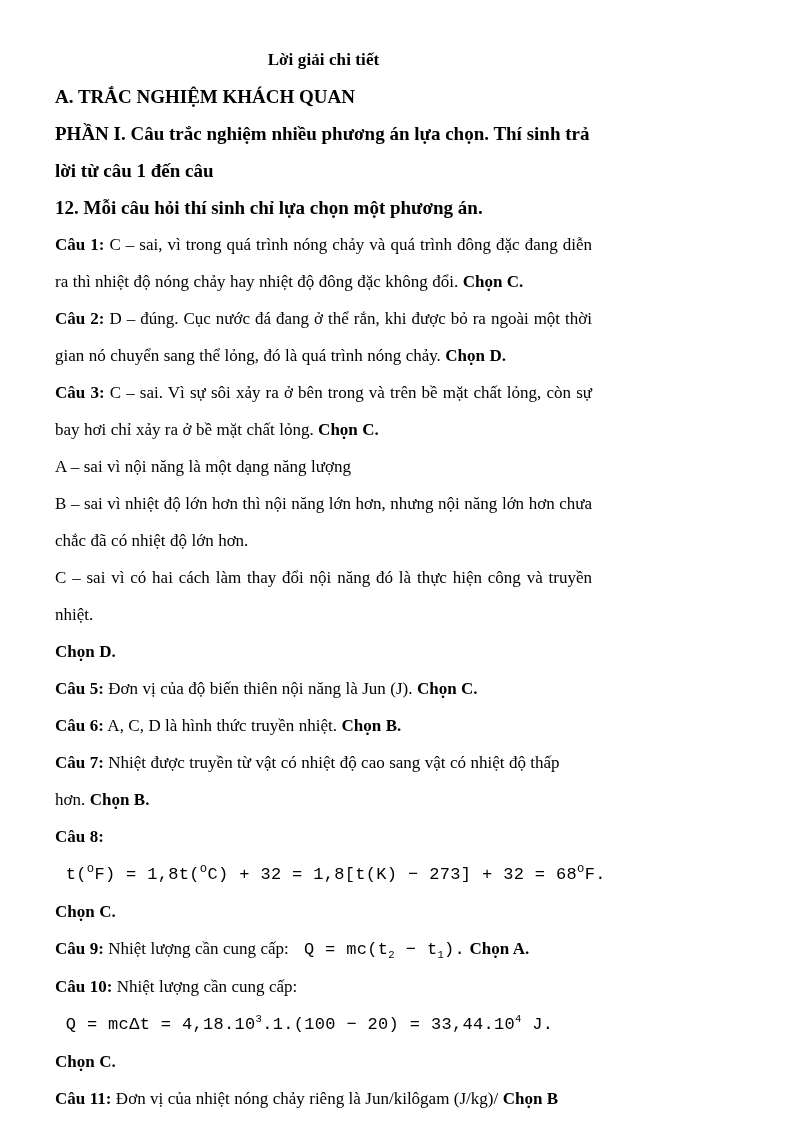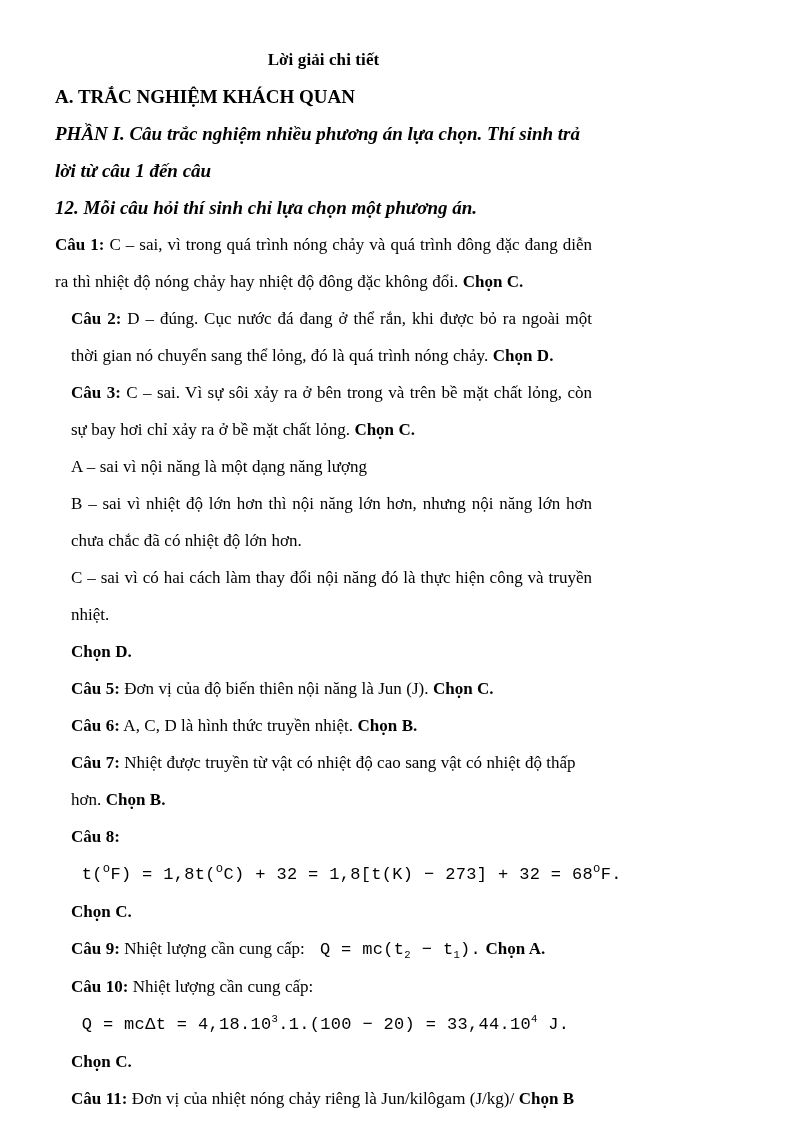--- a/index.html
+++ b/index.html
@@ -32,21 +32,20 @@
   }
   .blk {
     font-size: 17px;
     line-height: 37px;
     margin: 0;
     text-align: left;
     word-spacing: 0.2px;
   }
   .blk + .blk {
     margin-top: 0px;
-    margin-left: 16px;
   }
   .bold { font-weight: bold; }
   .lead { font-weight: bold; }
   .sect-head {
     font-weight: bold;
     font-size: 19px;
     line-height: 37px;
     margin: 0;
   }
   .justify {
@@ -67,21 +66,21 @@
   .math sub {
     font-size: 0.62em;
     vertical-align: sub;
     line-height: 0;
   }
   .deg {
     font-size: 0.72em;
     vertical-align: super;
     line-height: 0;
   }
-  .brk { display: inline-block; font-style: italic; }
+  .brk { display: inline-block; }
 </style>
 </head>
 <body>
 
 <div class="page">
 
   <div class="doc-title">Lời giải chi tiết</div>
 
   <div class="sect-head">A. TRẮC NGHIỆM KHÁCH QUAN</div>
 

